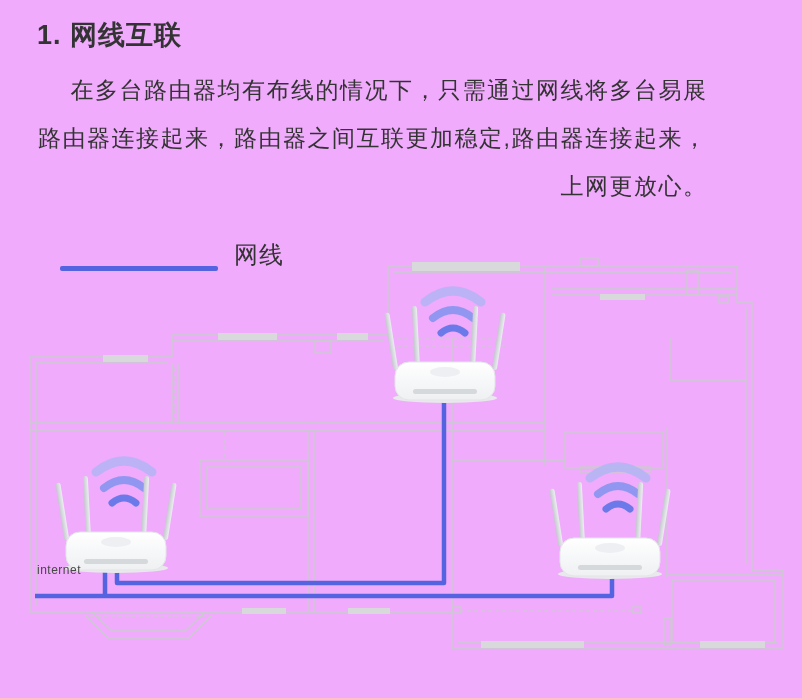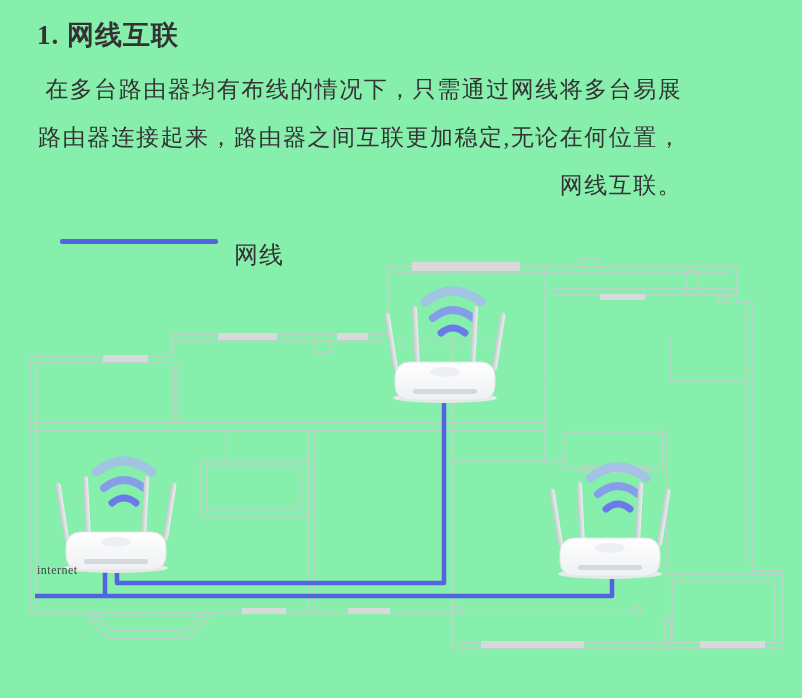--- a/index.html
+++ b/index.html
@@ -1,46 +1,46 @@
 <!DOCTYPE html>
 <html style="--text: #333333; --cable: #5463e0; --wall: #c9cbce; --window-fill: #d8d9db; --wifi-strong: #6b7ae8; --wifi-mid: #8694ee; --wifi-light: #aab6f4;"><head>
 <meta charset="utf-8">
 <style>
   html,body{margin:0;padding:0;background:#fff;}
   .page{
-    position:relative;width:802px;height:698px;background:#86efac;overflow:hidden;
-    font-family:Liberation Serif, serif;color:var(--text,#333);
+    position:relative;width:802px;height:698px;background:#f0abfc;overflow:hidden;
+    font-family:Liberation Sans, sans-serif;color:var(--text,#333);
   }
   .title{
     position:absolute;left:37px;top:17px;font-size:27px;font-weight:bold;
     letter-spacing:1px;white-space:nowrap;
   }
   .para{position:absolute;left:38px;top:66px;font-size:23px;line-height:48px;letter-spacing:1.5px;}
   .para div{white-space:nowrap;text-align:right;}
-  .legend{position:absolute;left:60px;top:239px;display:flex;align-items:flex-start;gap:16px;}
+  .legend{position:absolute;left:60px;top:239px;display:flex;align-items:flex-end;gap:16px;}
   .legend-line{width:158px;height:5px;border-radius:2px;background:var(--cable,#5463e0);}
   .legend-label{font-size:24px;letter-spacing:1px;}
   .internet-label{position:absolute;left:37px;top:563px;font-size:12px;color:#474747;letter-spacing:.5px;}
   svg.plan{position:absolute;left:0;top:0;}
   .wall{stroke:var(--wall,#c9cbce);stroke-width:1.3;fill:none;}
   .wall-dash{stroke:var(--wall,#c9cbce);stroke-width:1.2;fill:none;stroke-dasharray:4 3;}
   .win{fill:var(--window-fill,#d9dadc);stroke:none;}
   .cable{stroke:var(--cable,#5463e0);stroke-width:4.5;fill:none;stroke-linejoin:round;}
 </style>
 </head>
 <body>
 
 <div class="page">
 
   <div class="title">1. 网线互联</div>
 
   <div class="para">
     <div>在多台路由器均有布线的情况下，只需通过网线将多台易展</div>
-    <div>路由器连接起来，路由器之间互联更加稳定,无论在何位置，</div>
-    <div>网线互联。</div>
+    <div>路由器连接起来，路由器之间互联更加稳定,路由器连接起来，</div>
+    <div>上网更放心。</div>
   </div>
 
   <div class="legend">
     <span class="legend-line"></span>
     <span class="legend-label">网线</span>
   </div>
 
   <svg class="plan" width="802" height="698" viewBox="0 0 802 698">
     <defs>
       <linearGradient id="gBody" x1="0" y1="0" x2="0" y2="1">

